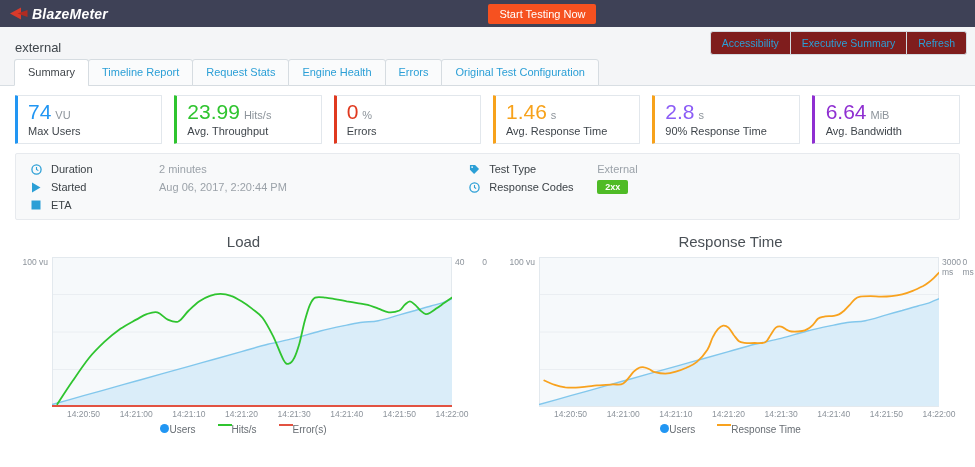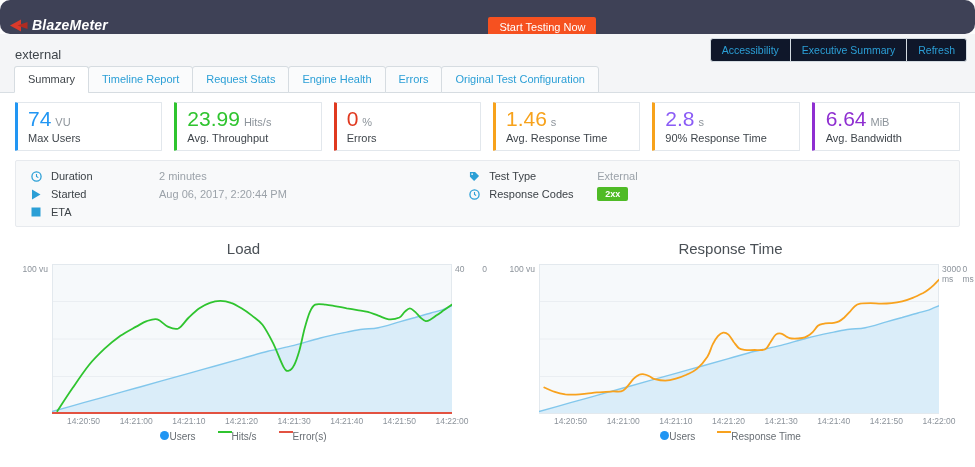--- a/index.html
+++ b/index.html
@@ -2,32 +2,32 @@
 <html><head>
 <meta charset="utf-8">
 <style>
   * { margin:0; padding:0; box-sizing:border-box; }
   html,body { width:975px; }
   body {
     font-family:"Liberation Sans", sans-serif;
     background:#fdfdfe; color:#3f454b; width:975px; height:467px; overflow:hidden;
   }
   
-  .header { height:27px; background:#3e4156; display:flex; align-items:flex-start; padding:17px 10px;border-radius:10px; }
+  .header { height:27px; background:#3e4156; display:flex; align-items:center; padding:4px 10px; }
   .logo { display:flex; align-items:center; gap:4px; cursor:pointer; }
   .brand { color:#fff; font-style:italic; font-weight:bold; font-size:14px; letter-spacing:.2px; }
   .hspacer { flex:1; }
   .promo { color:#fff; font-size:11.5px; }
   .cta-btn { background:#f65120; color:#fff; font-size:11px; border:none; border-radius:2px;
              padding:4px 11px; margin-left:12px; cursor:pointer; font-family:inherit; }
   
   .subbar { position:relative; height:59px; background:#f4f5f7; border-bottom:1px solid #d8dee3; }
   .report-title { position:absolute; left:15px; top:13px; font-size:13px; color:#3f454b; }
   .btn-group { position:absolute; right:8px; top:4px; display:flex; }
-  .btn-group button { background:#0f172a; border:1px solid #d4dbe1; color:#2b9fd6; font-size:10.5px;
+  .btn-group button { background:#7f1d1d; border:1px solid #d4dbe1; color:#2b9fd6; font-size:10.5px;
              padding:5px 11px; margin-left:-1px; cursor:pointer; font-family:inherit; }
   .btn-group button:first-child { border-radius:3px 0 0 3px; }
   .btn-group button:last-child { border-radius:0 3px 3px 0; }
   .tabs { position:absolute; left:15px; bottom:-1px; display:flex; }
   .tab { font-size:11px; color:#2b9fd6; background:#fafbfc; border:1px solid #d6dce1; margin-left:-1px;
          padding:6px 13px 7px; border-radius:3px 3px 0 0; cursor:pointer; white-space:nowrap; }
   .tab.active { background:#fff; color:#41464b; border-bottom-color:#fff; }
   
   .content { background:#fff; height:381px; }
   .kpi-row { display:flex; gap:12px; padding:9px 15px 0; }

